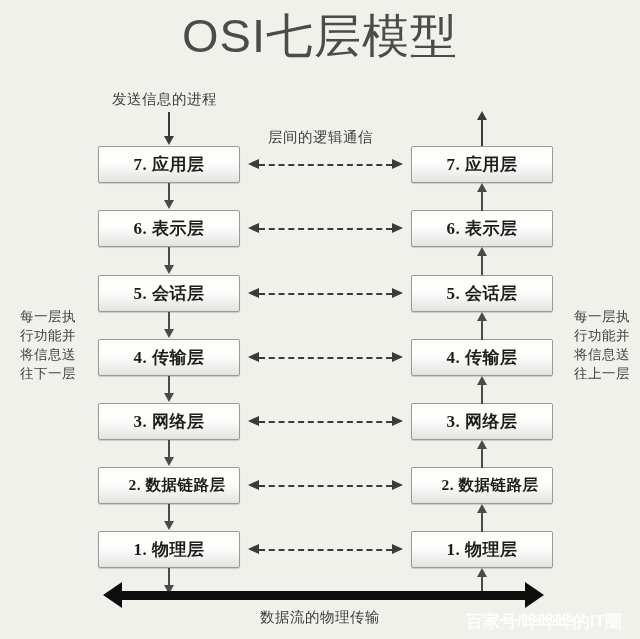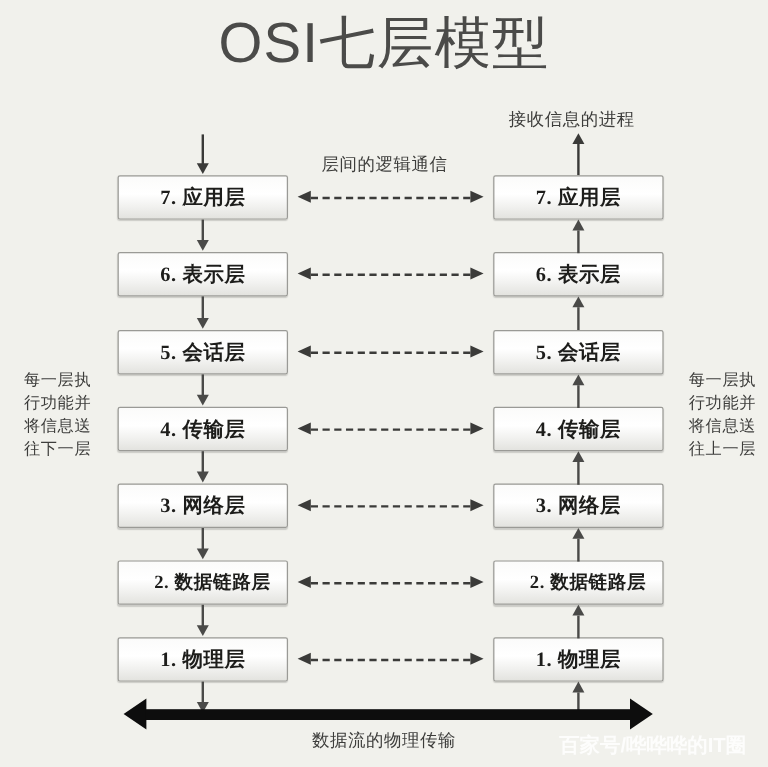--- a/index.html
+++ b/index.html
@@ -148,24 +148,24 @@
     white-space:nowrap;letter-spacing:0px;
   }
 </style>
 </head>
 <body>
 
 <div id="stage">
 
   <div class="title">OSI七层模型</div>
 
+  <div class="proc-label" style="left:112px;top:90px;">发送信息的进程</div>
   <div class="proc-arrow-line" style="left:168px;top:112px;height:26px;"></div>
   <div class="proc-arrow-head down" style="left:163.5px;top:136px;"></div>
 
-  <div class="proc-label" style="left:424px;top:90px;">接收信息的进程</div>
   <div class="proc-arrow-line" style="left:481px;top:120px;height:26px;"></div>
   <div class="proc-arrow-head up" style="left:476.5px;top:111px;"></div>
 
   <div class="logic-label">层间的逻辑通信</div>
 
   <div class="layer-box col-left" style="top:146px;">7. 应用层</div>
   <div class="layer-box col-left" style="top:210px;">6. 表示层</div>
   <div class="layer-box col-left" style="top:275px;">5. 会话层</div>
   <div class="layer-box col-left" style="top:339px;">4. 传输层</div>
   <div class="layer-box col-left" style="top:403px;">3. 网络层</div>

